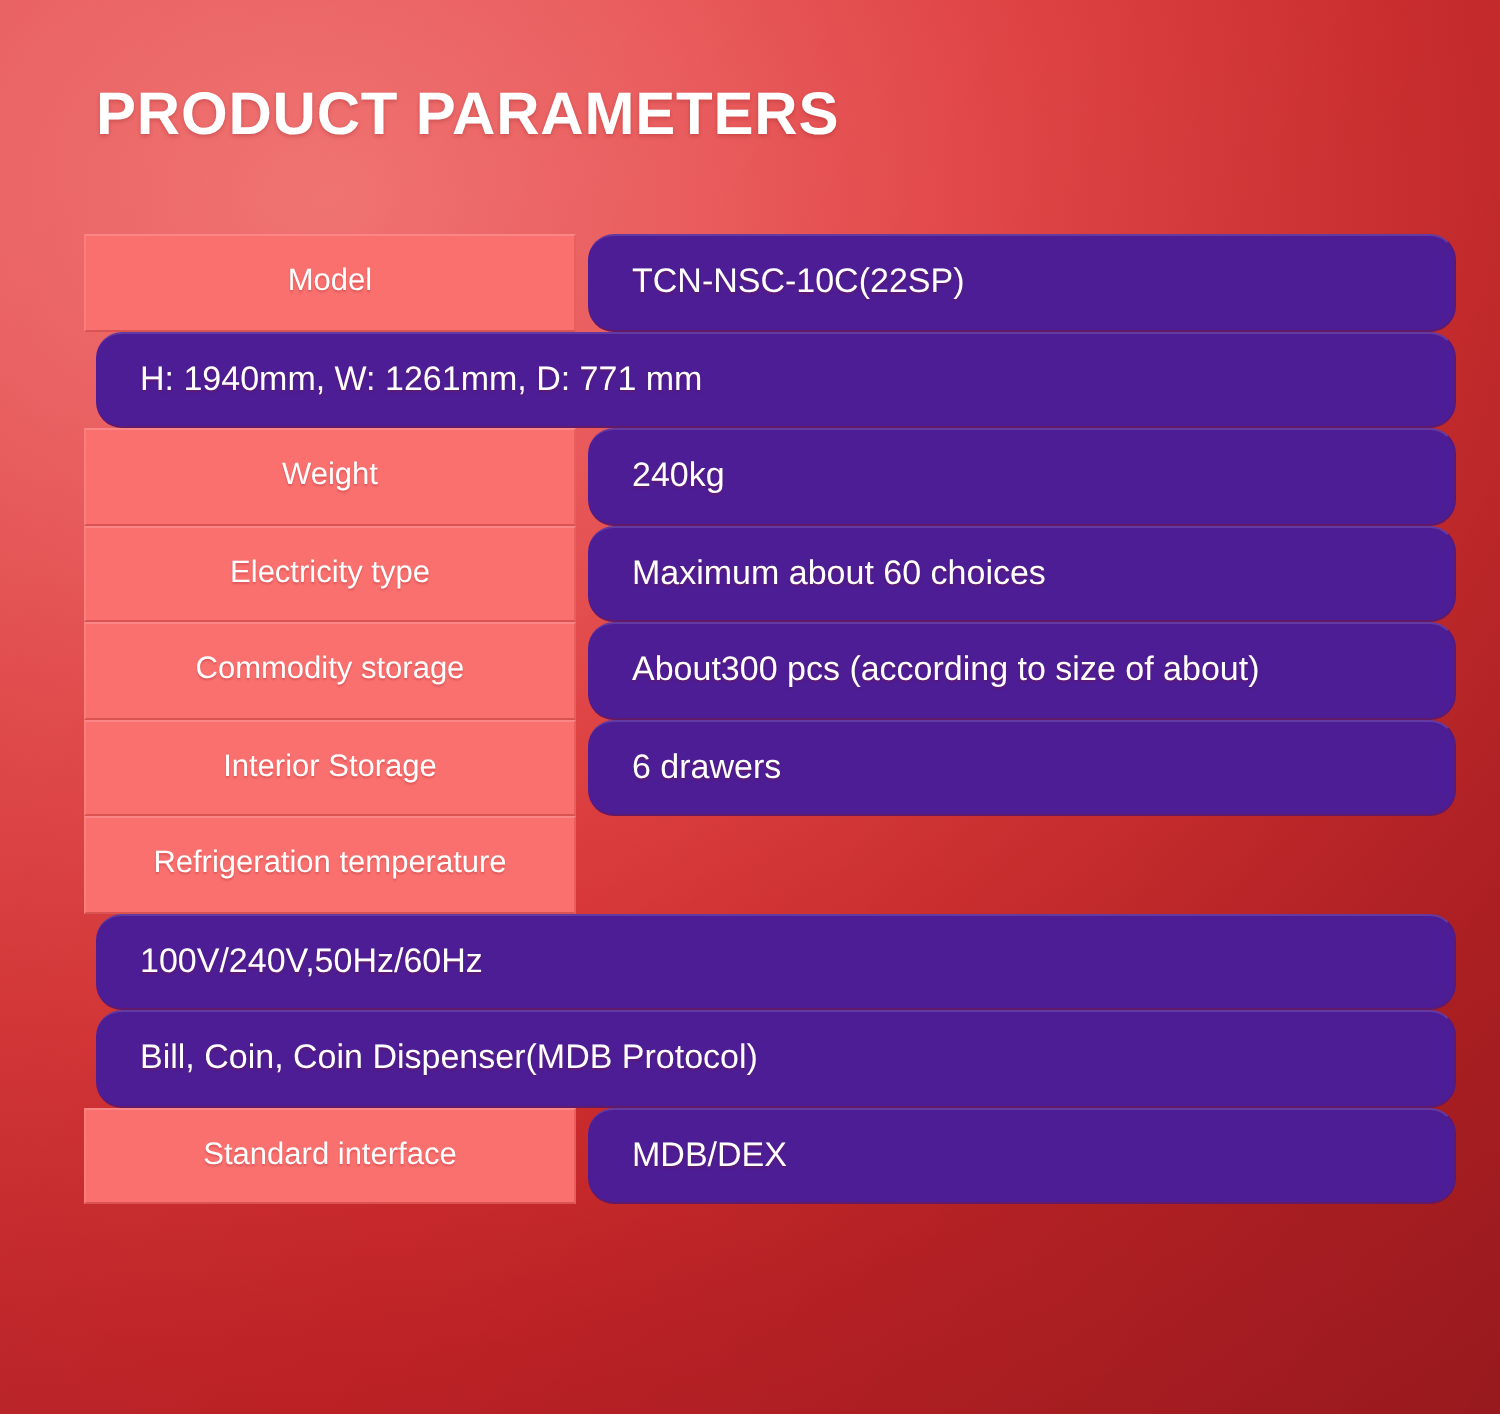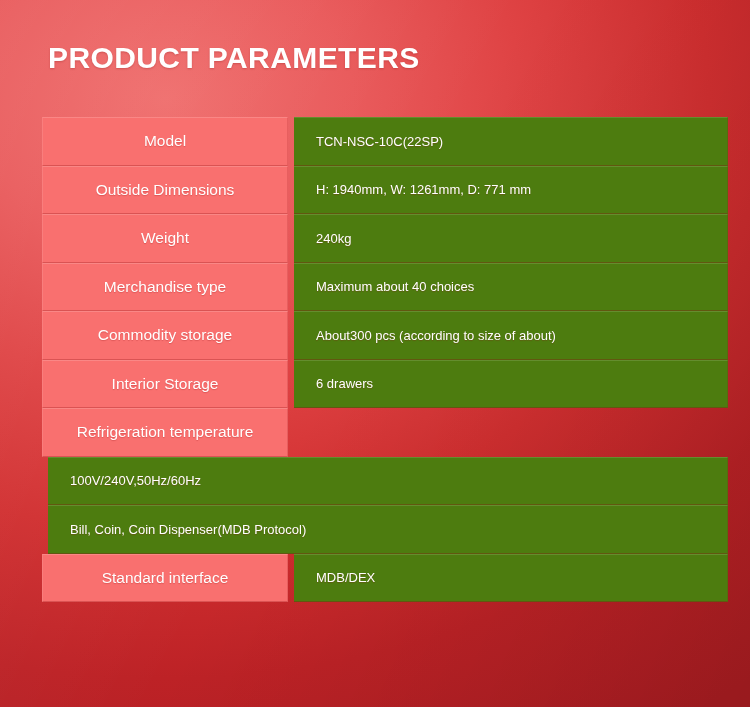--- a/index.html
+++ b/index.html
@@ -93,67 +93,67 @@
     white-space: nowrap;
   }
 
   .spec-gap {
     flex: 0 0 6px;
     width: 6px;
   }
 
   .spec-value {
     flex: 1 1 auto;
-    background: #4d7c0f;
+    background: #4c1d95;
     color: #ffffff;
-    font-size: 13px;
+    font-size: 17px;
     display: flex;
     align-items: center;
     justify-content: flex-start;
     padding-left: 22px;
     border-top: 1px solid rgba(255,255,255,0.13);
     border-bottom: 1px solid rgba(140,18,20,0.34);
     border-right: 1px solid rgba(140,18,20,0.15);
     text-shadow: 0 1px 1px rgba(140,20,22,0.30);
     white-space: pre;
     overflow: hidden;
+    border-radius: 13px;
   }
 </style>
 </head>
 <body>
 
 <div class="page">
 
   <h1 class="page-title">PRODUCT PARAMETERS</h1>
 
   <div class="spec-table">
 
     <div class="spec-row">
       <div class="spec-label">Model</div>
       <div class="spec-gap"></div>
       <div class="spec-value">TCN-NSC-10C(22SP)</div>
     </div>
 
 
     <div class="spec-row">
-      <div class="spec-label">Outside Dimensions</div>
       <div class="spec-gap"></div>
       <div class="spec-value">H: 1940mm, W: 1261mm, D: 771 mm</div>
     </div>
 
     <div class="spec-row">
       <div class="spec-label">Weight</div>
       <div class="spec-gap"></div>
       <div class="spec-value">240kg</div>
     </div>
 
     <div class="spec-row">
-      <div class="spec-label">Merchandise type</div>
+      <div class="spec-label">Electricity type</div>
       <div class="spec-gap"></div>
-      <div class="spec-value">Maximum about 40 choices</div>
+      <div class="spec-value">Maximum about 60 choices</div>
     </div>
 
     <div class="spec-row">
       <div class="spec-label">Commodity storage</div>
       <div class="spec-gap"></div>
       <div class="spec-value">About300 pcs (according to size of about)</div>
     </div>
 
     <div class="spec-row">
       <div class="spec-label">Interior Storage</div>

